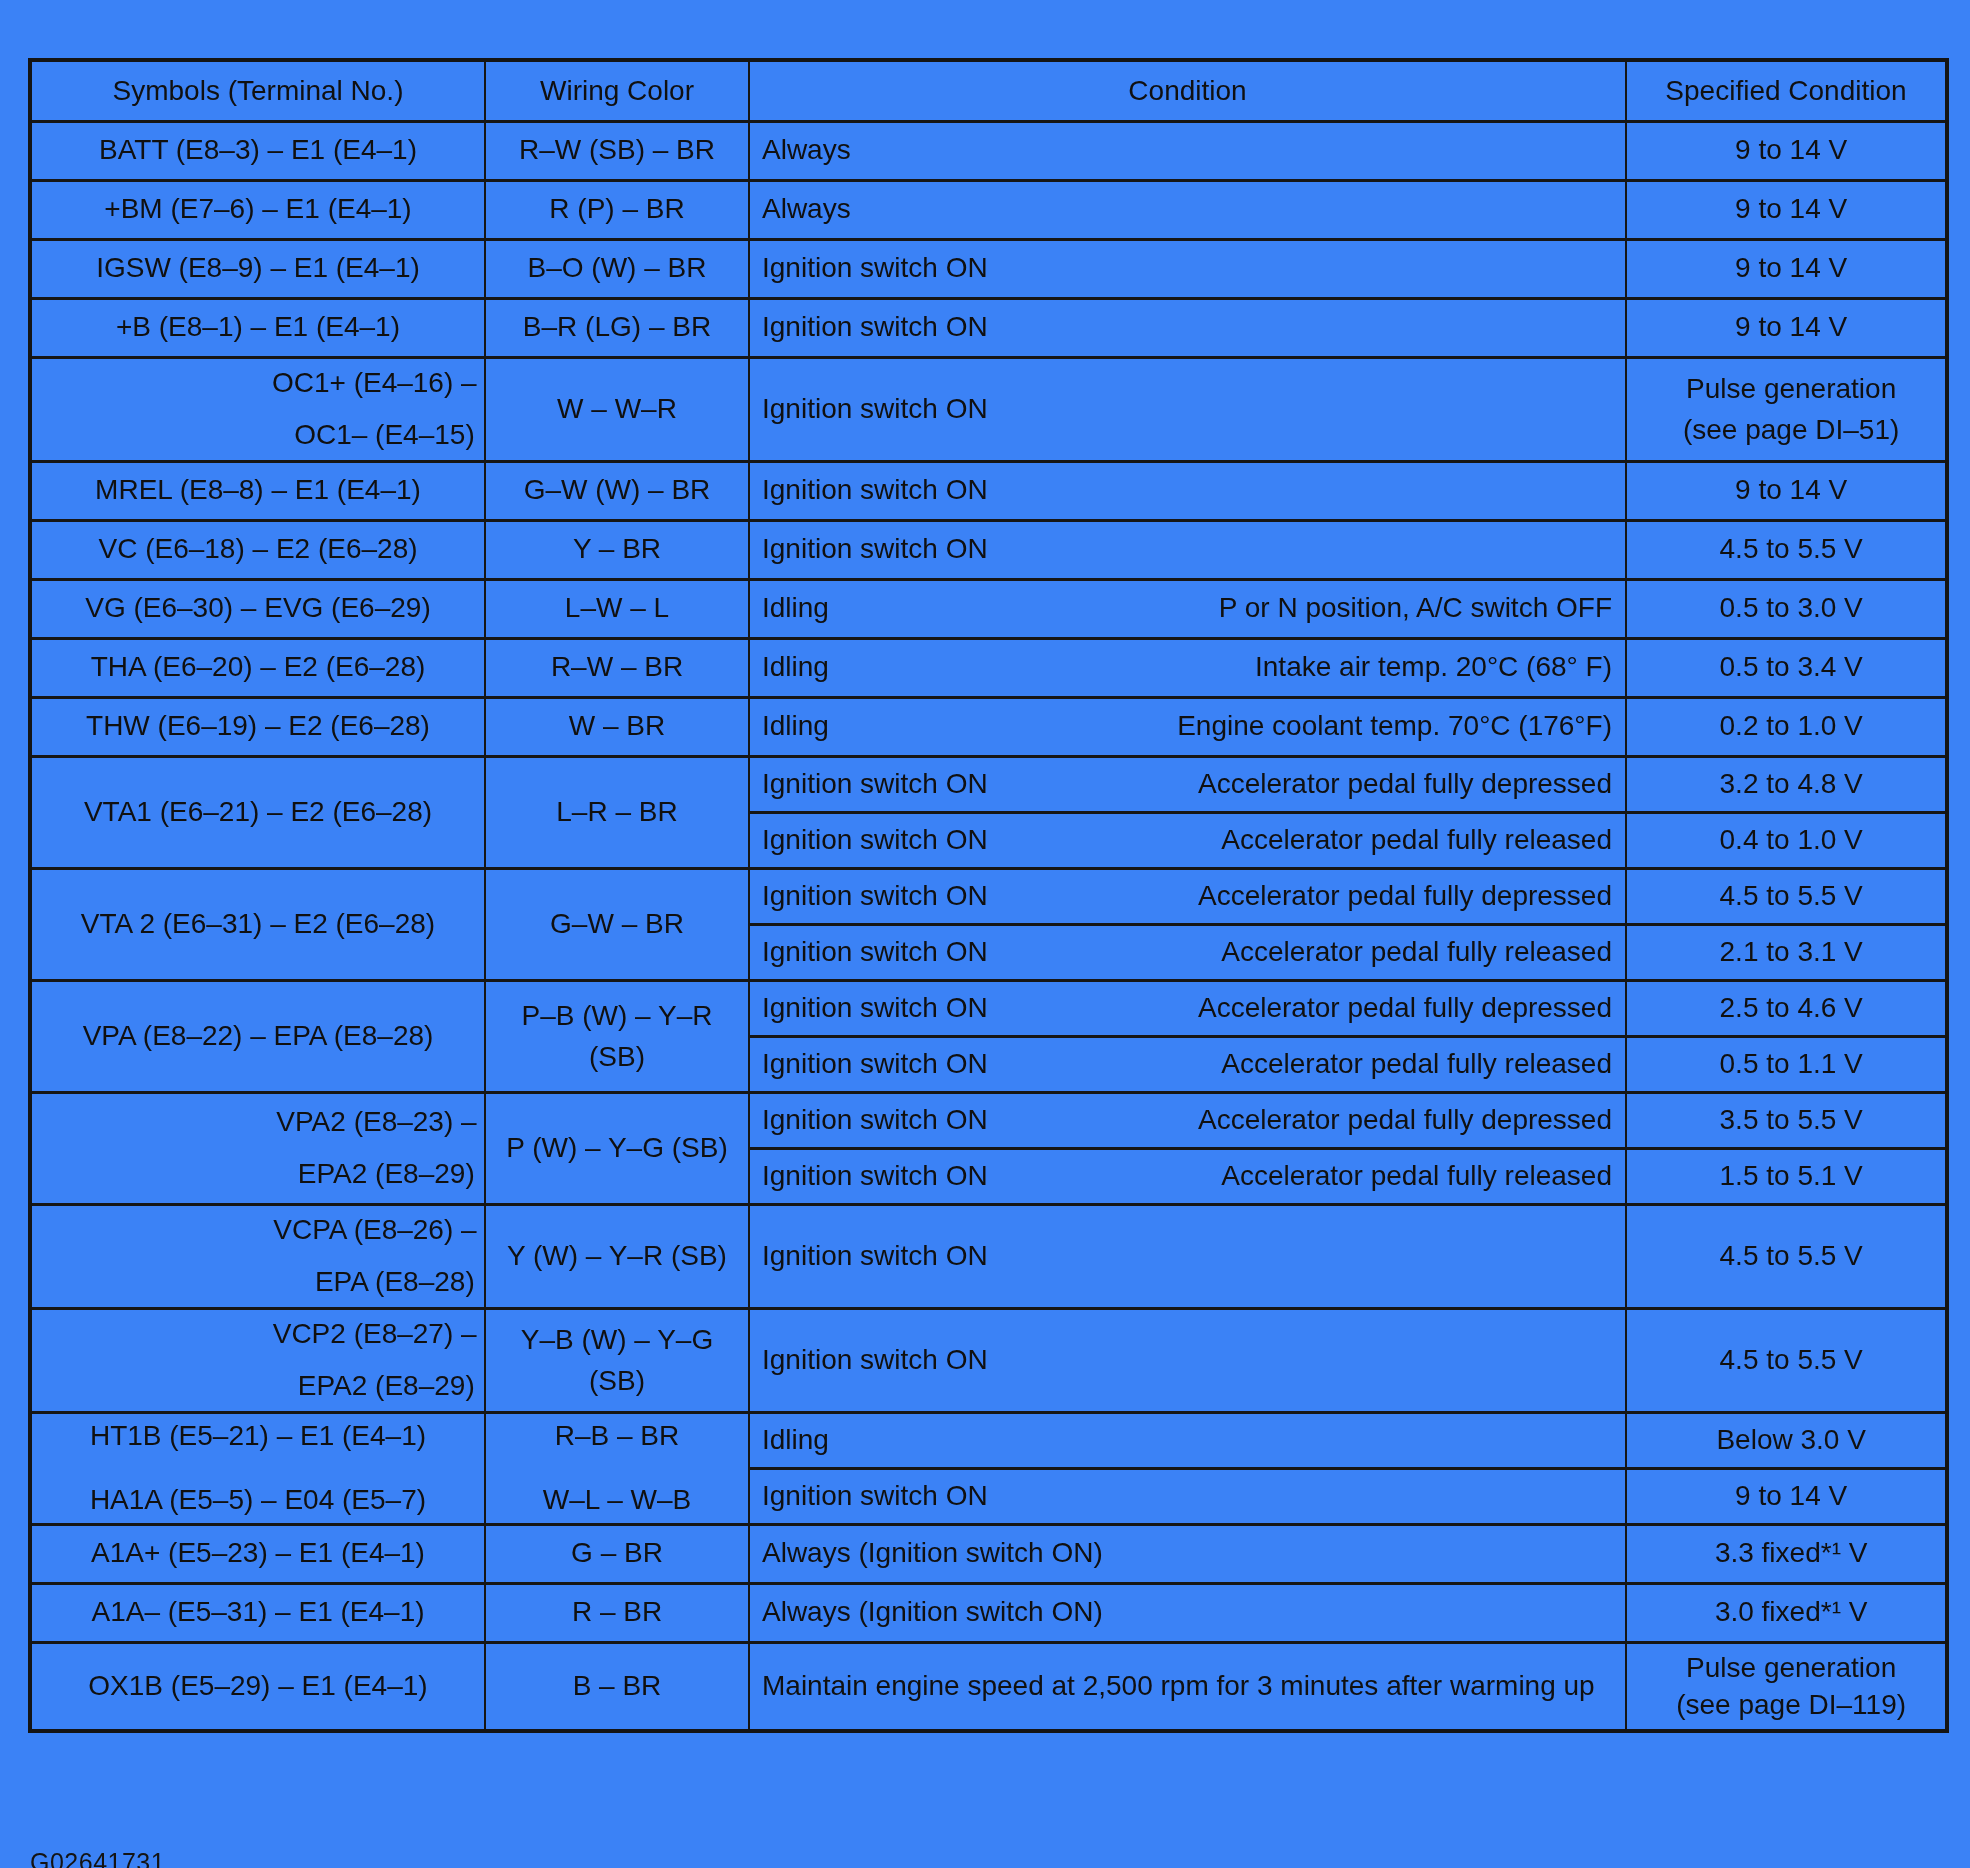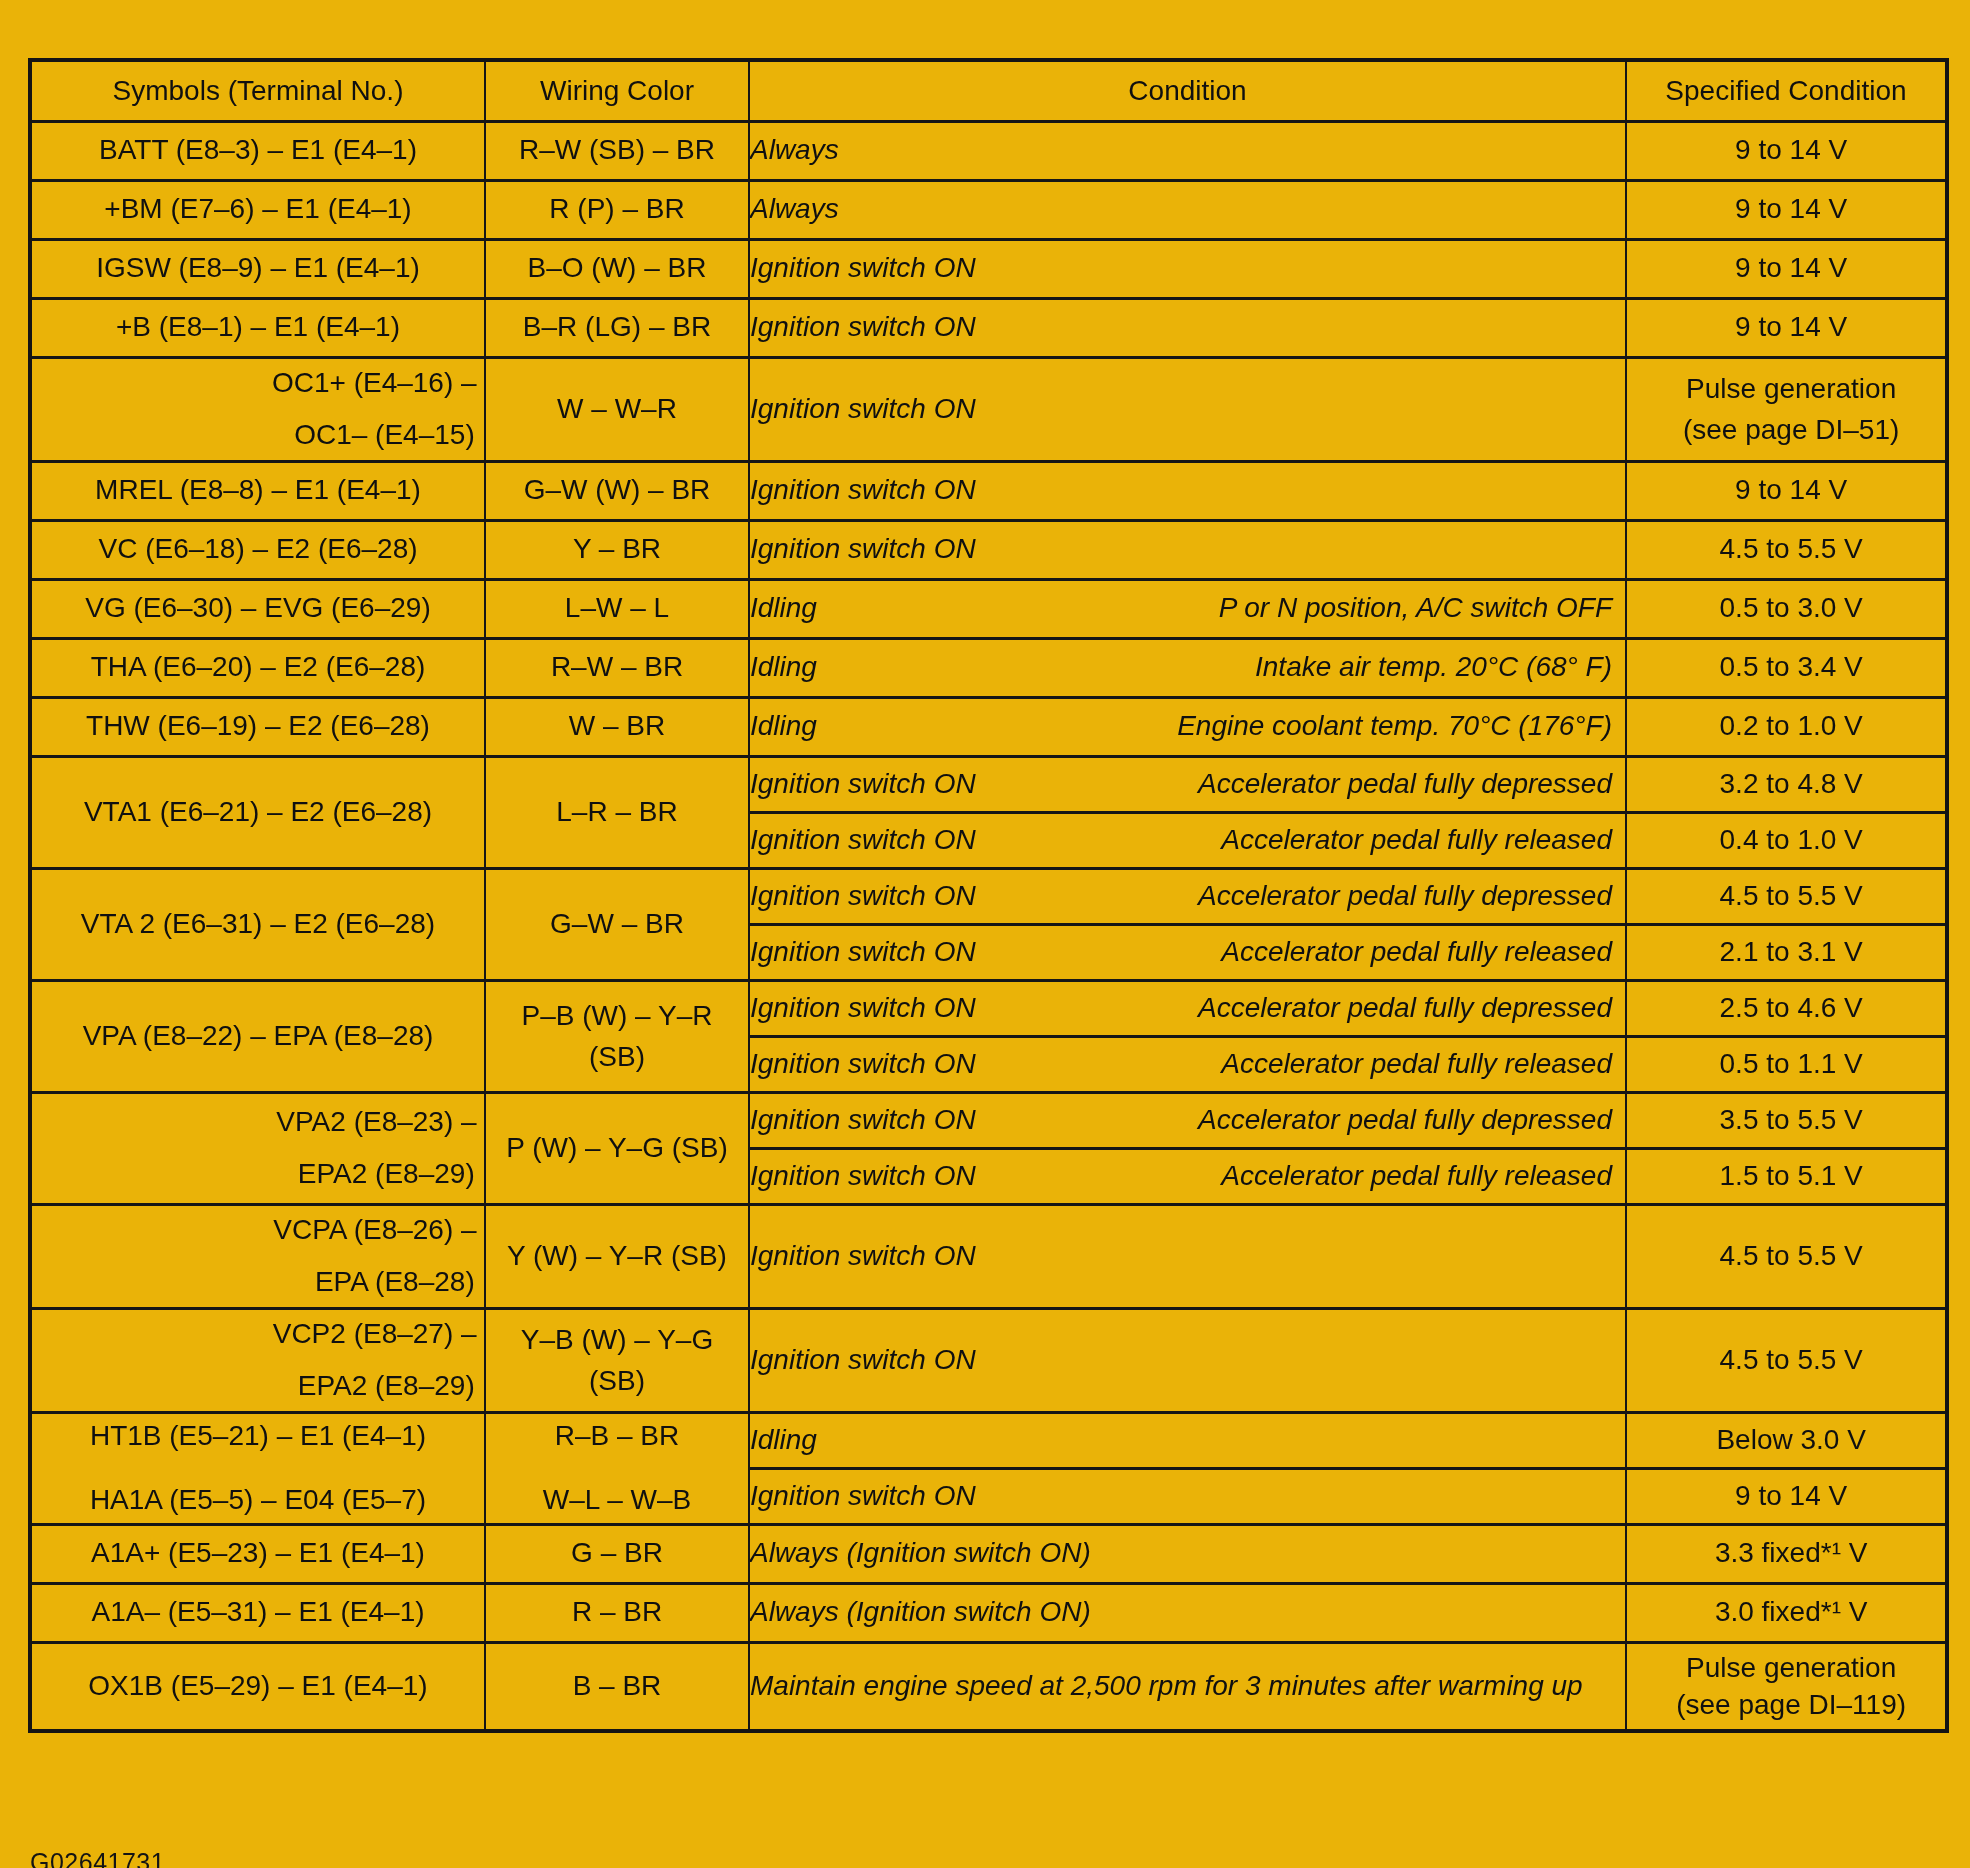--- a/index.html
+++ b/index.html
@@ -1,41 +1,41 @@
 <!DOCTYPE html>
 <html style="font-size:15px"><head>
 <meta charset="utf-8">
 <style>
   html,body{margin:0;padding:0;}
   body{
     width:1970px;height:1868px;background:#ffffff;
     font-family:"Liberation Sans", sans-serif;color:#101010;
     -webkit-font-smoothing:antialiased;
   }
-  .sheet{position:relative;width:1970px;height:1868px;background:#eab308;overflow:hidden;}
+  .sheet{position:relative;width:1970px;height:1868px;background:#3b82f6;overflow:hidden;}
   table.spec{
     position:absolute;left:28px;top:58px;width:1916px;
     border-collapse:collapse;table-layout:fixed;
     border:4.6px solid #141414;
   }
   th,td{
     border:2.8px solid #161616;
     border-top-width:3.7px;border-bottom-width:3.7px;
     font-size:28px;font-weight:400;line-height:1.15;
     padding:1.9px 7.4px;vertical-align:middle;
     overflow:hidden;
   }
   th{text-align:center;font-weight:400;}
   
   .h66{height:61px}.h64{height:59px}.h112{height:104px}
   .h60{height:56px}.h96{height:89px}
   
   .c-sym{text-align:center;}
   .c-wire{text-align:center;}
-  .c-cond{text-align:left;padding-left:0;padding-right:13px;font-style:italic;}
+  .c-cond{text-align:left;padding-left:12px;padding-right:13px;}
   .c-spec{text-align:center;padding-left:14px;padding-right:3.7px;}
   
   .sym2{display:flex;flex-direction:column;justify-content:space-between;height:85px;}
   .sym2 .l1{text-align:right;padding-left:1.9px;}
   .sym2 .l2{text-align:right;padding-right:1.9px;}
   
   .stack2{display:flex;flex-direction:column;justify-content:space-around;height:100px;gap:27px;}
   .stack2 span{text-align:center;}
   
   .wire2 span,.spec2 span{display:block;text-align:center;line-height:41px;}

